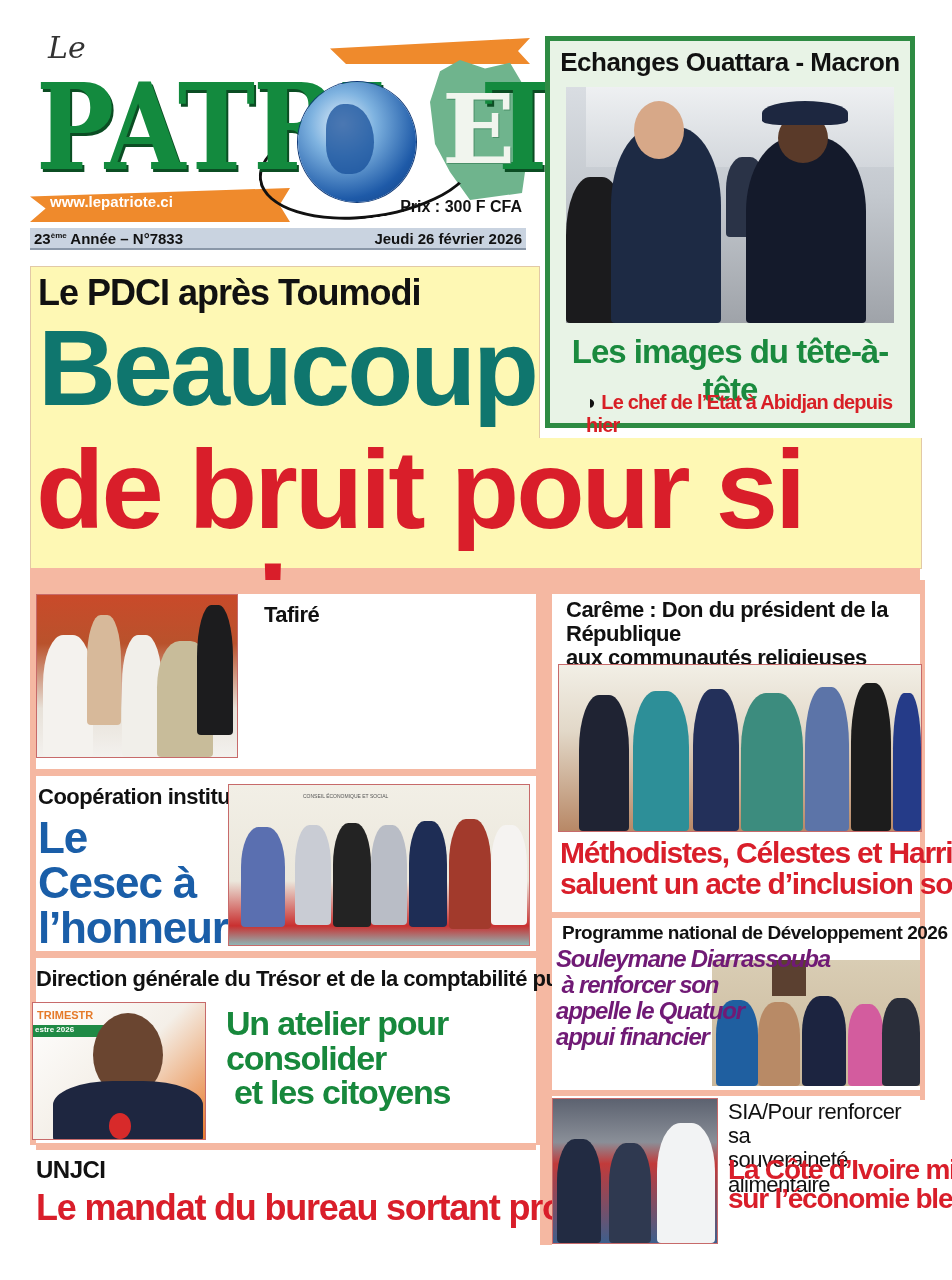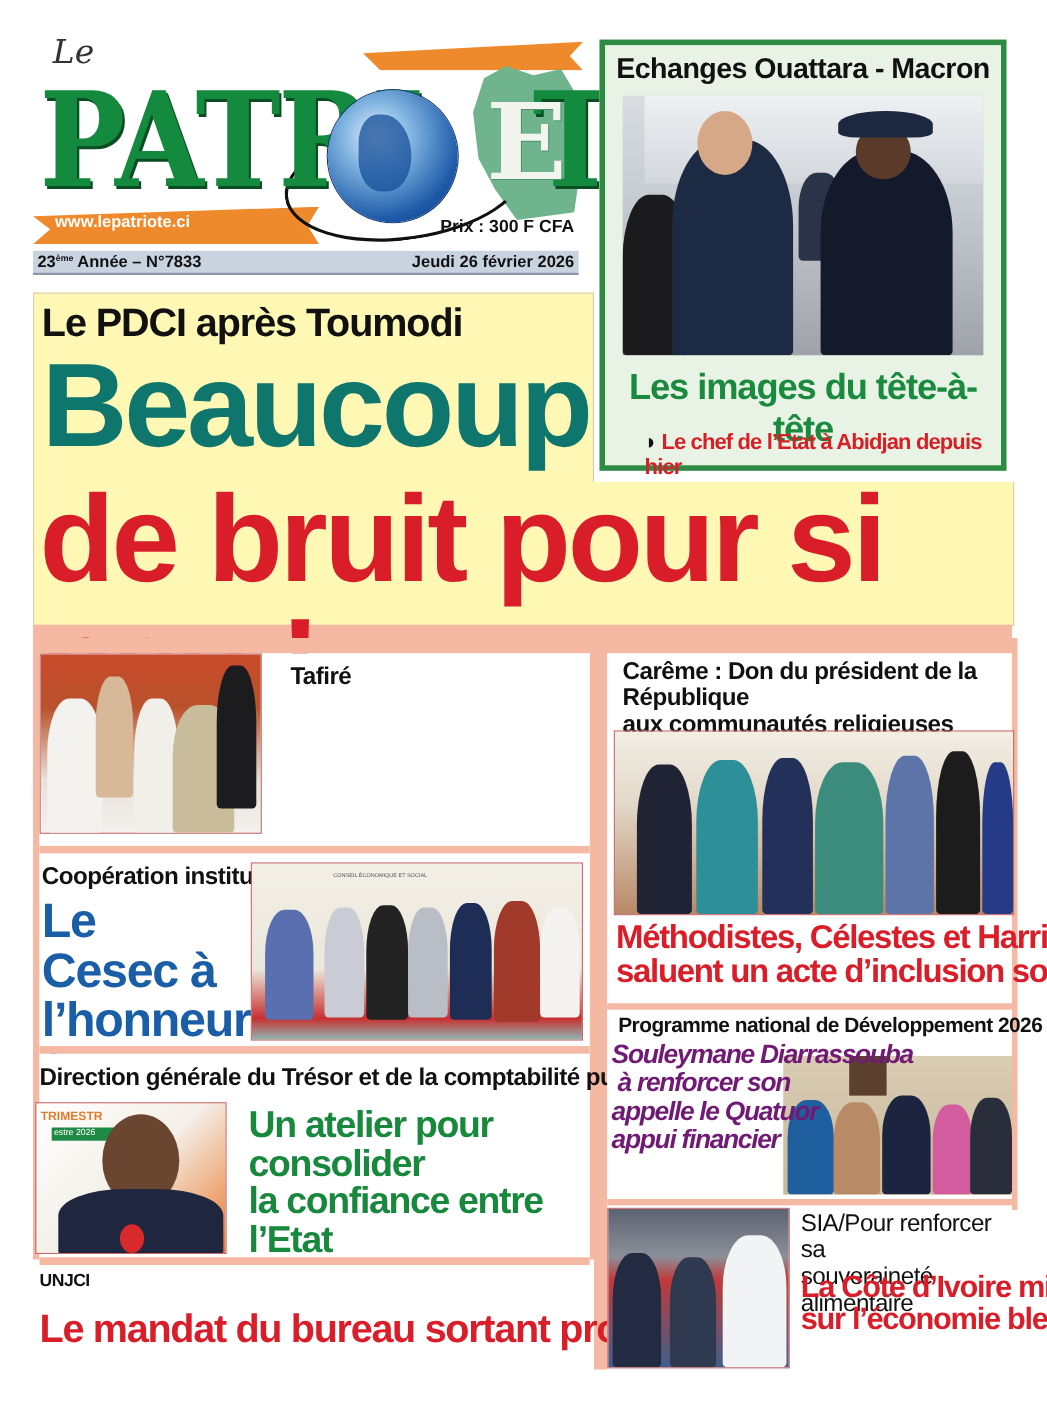--- a/index.html
+++ b/index.html
@@ -154,35 +154,34 @@
     <div class="ph-fig" style="left:220px;top:34px;width:42px;height:110px;background:#a23a2c;"></div>
     <div class="ph-fig" style="left:262px;top:40px;width:36px;height:100px;background:#f5f3f1;"></div>
   </div>
 </div>
 <div class="abs salmon" style="left:36px;top:951px;width:500px;height:7px;"></div>
 
 <div class="abs cell" style="left:36px;top:958px;width:500px;height:185px;">
   <div class="abs kick cond" style="left:0;top:8px;font-size:22px;white-space:nowrap;">Direction générale du Trésor et de la comptabilité publique</div>
   <div class="photo-box" style="left:-4px;top:44px;width:172px;height:136px;background:linear-gradient(135deg,#ffffff 0%,#f4efe8 50%,#e87a2c 100%);">
     <div class="abs" style="left:4px;top:6px;font-size:11px;font-weight:bold;color:#e57a2a;">TRIMESTR</div>
-    <div class="abs" style="left:14px;top:22px;width:70px;height:12px;background:#1f8a45;color:#fff;font-size:8px;font-weight:normal;padding-left:2px;">estre 2026</div>
+    <div class="abs" style="left:0;top:22px;width:70px;height:12px;background:#1f8a45;color:#fff;font-size:8px;font-weight:bold;padding-left:2px;">estre 2026</div>
     <div class="ph-fig" style="left:60px;top:10px;width:70px;height:84px;background:#6a4530;border-radius:50%;"></div>
     <div class="ph-fig" style="left:20px;top:78px;width:150px;height:60px;background:#1e2640;"></div>
     <div class="ph-fig" style="left:76px;top:110px;width:22px;height:26px;background:#d82a2a;border-radius:50%;"></div>
   </div>
   <div class="abs hl green cond" style="left:190px;top:48px;font-size:34px;width:310px;">
     <div>Un atelier pour consolider</div>
-    <div>la confiance entre l’Etat</div>
     <div style="padding-left:8px;">et les citoyens</div>
   </div>
 </div>
 <div class="abs salmon" style="left:36px;top:1143px;width:500px;height:7px;"></div>
 
 <div class="abs cell" style="left:36px;top:1150px;width:500px;height:100px;">
-  <div class="abs kick cond" style="left:0;top:6px;font-size:16px;">UNJCI</div>
+  <div class="abs kick cond" style="left:0;top:6px;font-size:24px;">UNJCI</div>
   <div class="abs hl red cond" style="left:0;top:40px;font-size:36px;white-space:nowrap;">Le mandat du bureau sortant prorogé</div>
 </div>
 
 <div class="abs cell" style="left:552px;top:594px;width:368px;height:318px;">
   <div class="abs kick cond" style="left:14px;top:4px;font-size:22px;line-height:1.1;">
     <div>Carême : Don du président de la République</div>
     <div>aux communautés religieuses</div>
   </div>
   <div class="photo-box" style="left:6px;top:70px;width:362px;height:166px;background:linear-gradient(180deg,#f2efe6 0%,#e2d8c8 40%,#b88866 100%);">
     <div class="ph-fig" style="left:20px;top:30px;width:50px;height:136px;background:#1f2333;"></div>

